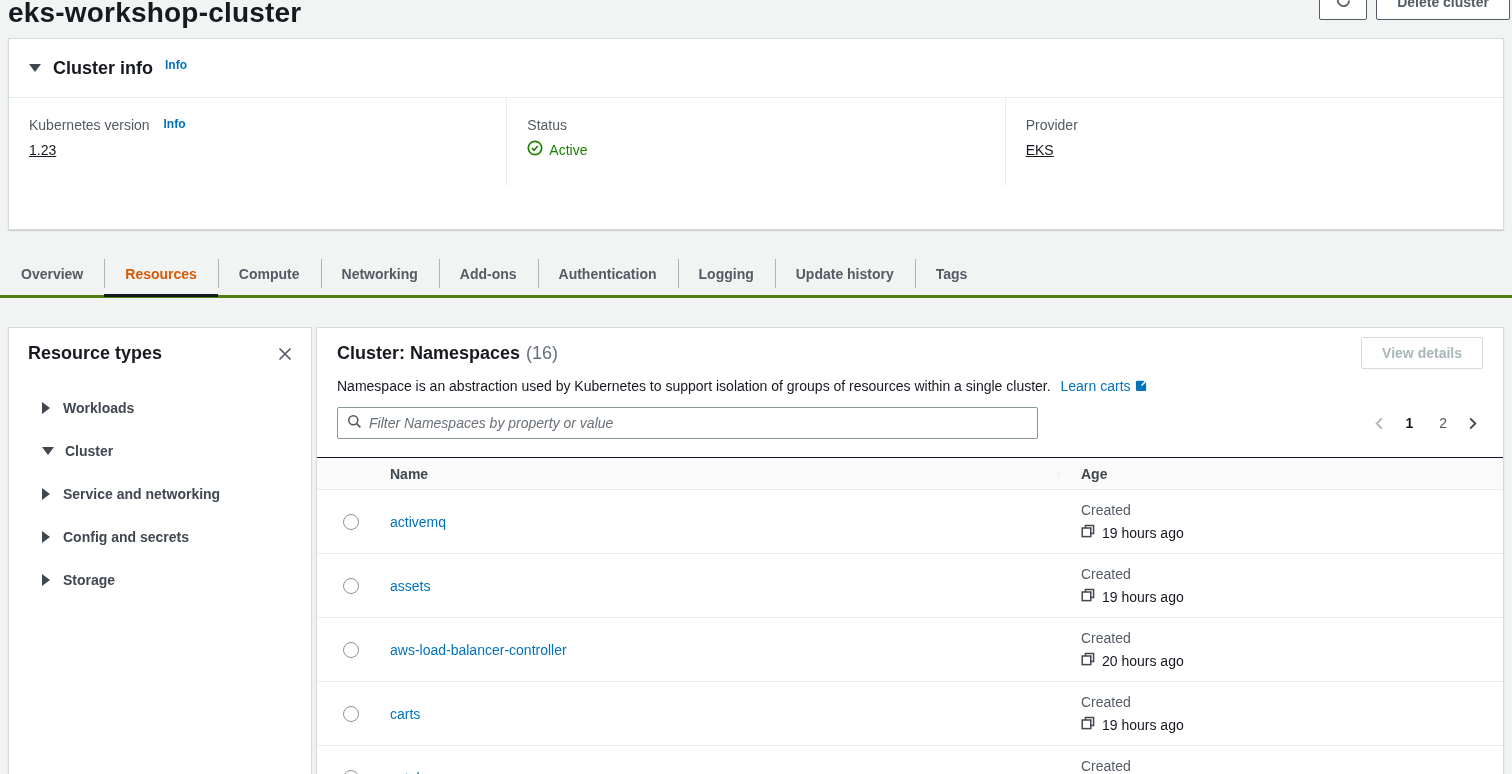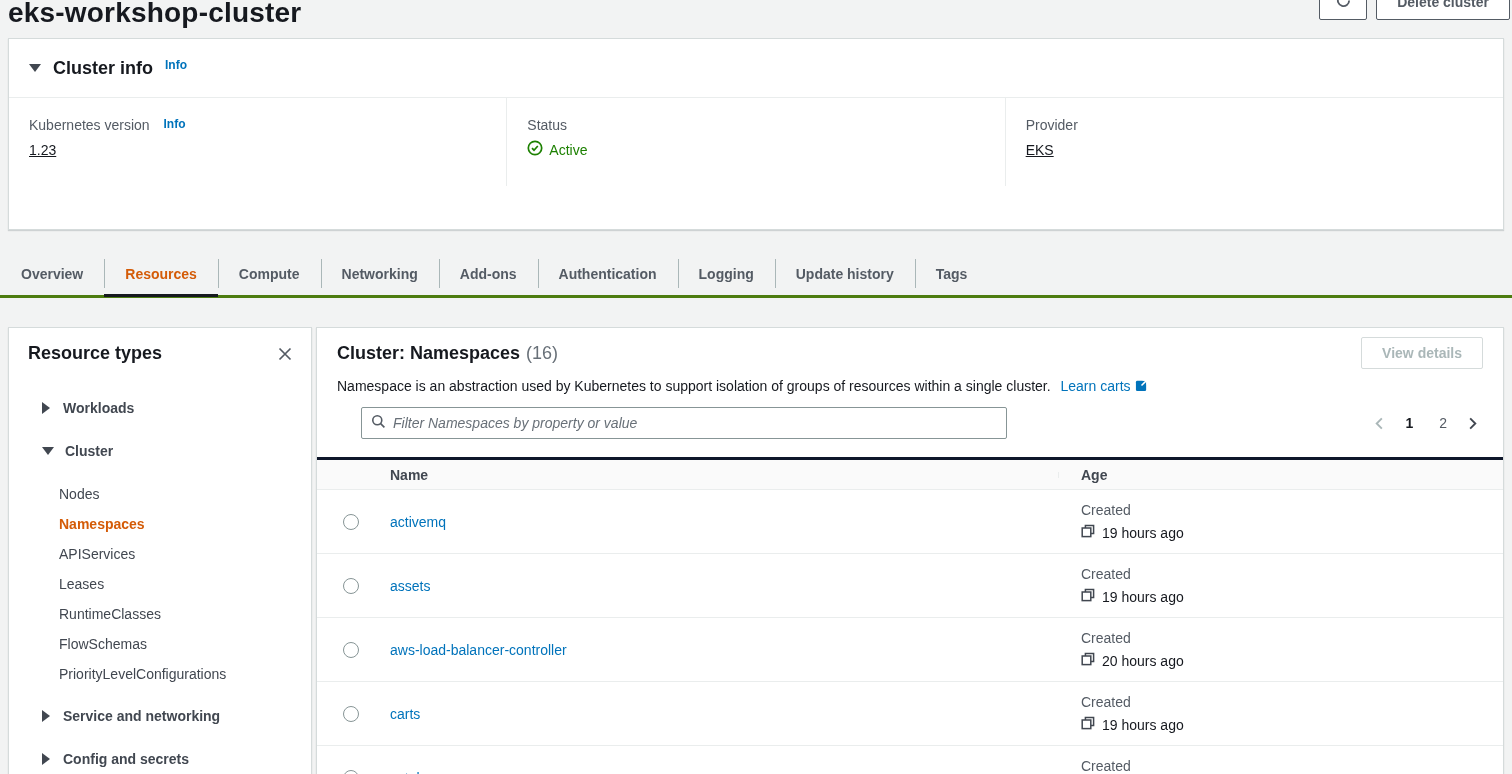--- a/index.html
+++ b/index.html
@@ -107,38 +107,38 @@
   .main-header { display: flex; align-items: flex-start; }
   .main-title { font-size: 18px; font-weight: 700; color: #16191f; }
   .main-count { font-size: 18px; font-weight: 400; color: #687078; margin-left: 6px; }
   .main-header .btn { margin-left: auto; height: 32px; margin-top: -6px; }
   .description { margin-top: 9px; font-size: 14px; color: #16191f; }
   .learn-more { color: #0073bb; text-decoration: none; margin-left: 6px; cursor: pointer; }
   .ext-icon { vertical-align: -1px; margin-left: 4px; }
 
   .filter-row { display: flex; align-items: center; margin-top: 12px; }
   .filter-box {
-    width: 646px; height: 32px; border: 1px solid #879596; border-radius: 2px;
-    background: #fff; display: flex; align-items: center; padding: 0 9px; gap: 7px; margin-left: 24px;
+    width: 701px; height: 32px; border: 1px solid #879596; border-radius: 2px;
+    background: #fff; display: flex; align-items: center; padding: 0 9px; gap: 7px;
   }
   .filter-box input {
     border: none; outline: none; flex: 1; font-size: 14px;
     font-family: "Liberation Sans", sans-serif; color: #16191f; background: transparent;
   }
   .filter-box input::placeholder { color: #687078; font-style: italic; }
   .pagination { margin-left: auto; display: flex; align-items: center; gap: 10px; padding-right: 3px; }
   .page-num { font-size: 14px; color: #545b64; padding: 0 8px; cursor: pointer; }
   .page-num.current { color: #16191f; font-weight: 700; }
   .page-arrow { display: flex; align-items: center; cursor: pointer; }
 
   
   .table { margin: 18px -20px 0 -20px; }
   .t-head {
     display: flex; align-items: center; height: 33px; background: #fafafa;
-    border-top: 3px solid #0f172a; border-bottom: 1px solid #eaeded;
+    border-top: 1px solid #0f172a; border-bottom: 1px solid #eaeded;
   }
   .col-sel { width: 57px; flex: none; display: flex; align-items: center; }
   .col-name { width: 684px; flex: none; padding-left: 16px; }
   .col-age { flex: 1; padding-left: 23px; position: relative; }
   .t-head .col-name, .t-head .col-age { font-weight: 700; font-size: 14px; color: #414750; }
   .t-head .col-age::before {
     content: ""; position: absolute; left: 0; top: 5px; bottom: 5px;
     width: 1px; background: #eaeded;
   }
   .t-row { display: flex; align-items: center; height: 64px; border-bottom: 1px solid #eaeded; background: #fff; }
@@ -227,29 +227,20 @@
     </div>
     <ul class="tree">
       <li class="tree-group">
         <span class="caret-right-sm"></span>
         <span>Workloads</span>
       </li>
       <li class="tree-group">
         <span class="caret-down-sm"></span>
         <span>Cluster</span>
       </li>
-      <ul class="tree-sub">
-        <li>Nodes</li>
-        <li class="selected">Namespaces</li>
-        <li>APIServices</li>
-        <li>Leases</li>
-        <li>RuntimeClasses</li>
-        <li>FlowSchemas</li>
-        <li>PriorityLevelConfigurations</li>
-      </ul>
       <li class="tree-group">
         <span class="caret-right-sm"></span>
         <span>Service and networking</span>
       </li>
       <li class="tree-group">
         <span class="caret-right-sm"></span>
         <span>Config and secrets</span>
       </li>
       <li class="tree-group">
         <span class="caret-right-sm"></span>

